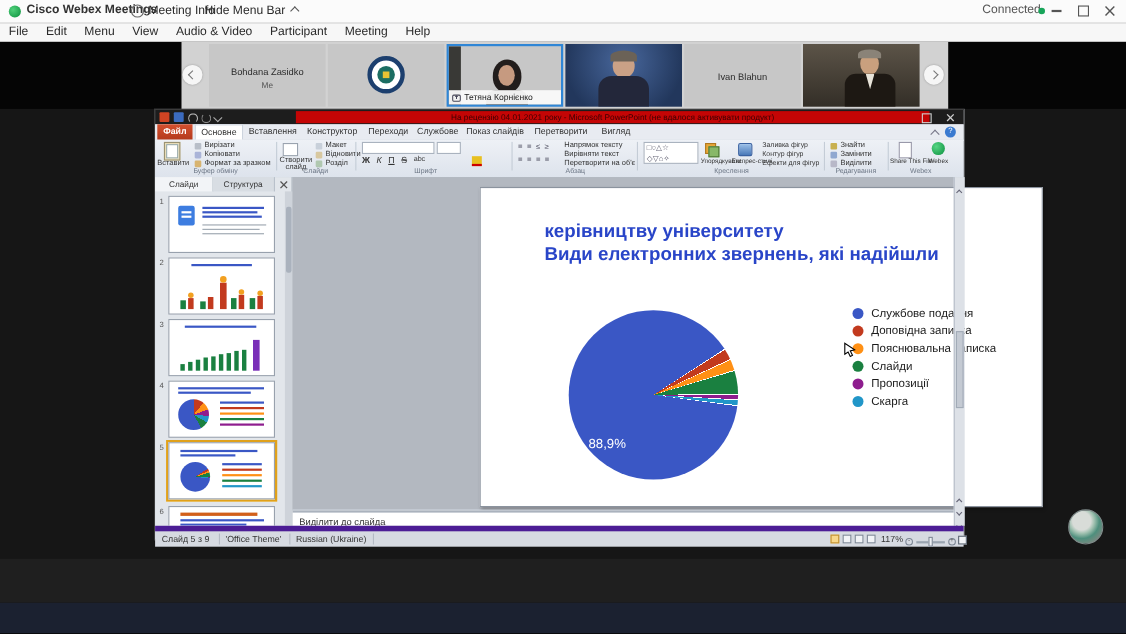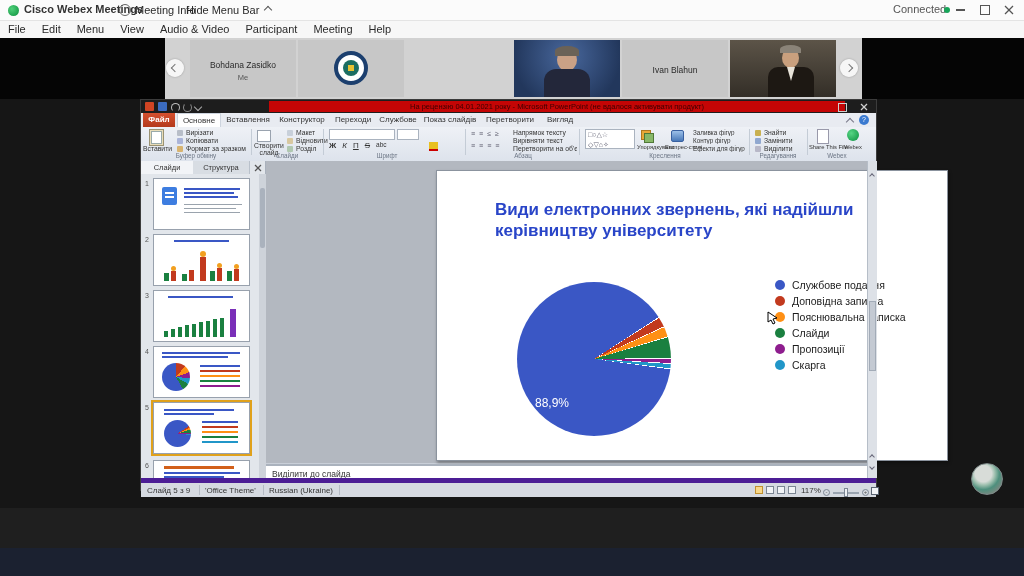--- a/index.html
+++ b/index.html
@@ -118,20 +118,35 @@
   </div>
 
   <div class="tile" style="left:298px;">
     <div>
       <div class="abs" style="left:36px;top:11px;width:34px;height:34px;border-radius:50%;background:#fff;border:4px solid #1c3f6e;box-sizing:border-box;"></div>
       <div class="abs" style="left:45px;top:20px;width:16px;height:16px;border-radius:50%;background:#1c6e62;"></div>
       <div class="abs" style="left:50px;top:25px;width:6px;height:6px;background:#e8c234;"></div>
     </div>
   </div>
 
+  <div class="tile" style="left:406px;border:2px solid #2f86d6;box-sizing:border-box;background:linear-gradient(100deg,#39393б 0%,#3a3a38 10%,#e5e3de 10%,#d3d0c9 100%);">
+    <div>
+      <div class="abs" style="left:0;top:0;width:11px;height:53px;background:#393936;"></div>
+      <div class="abs" style="left:40px;top:12px;width:26px;height:30px;border-radius:50% 50% 45% 45%;background:#221d1c;"></div>
+      <div class="abs" style="left:45px;top:17px;width:15px;height:19px;border-radius:50%;background:#c69a80;"></div>
+      <div class="abs" style="left:34px;top:40px;width:38px;height:14px;border-radius:8px 8px 0 0;background:#2c2826;"></div>
+    </div>
+    <div class="abs" style="left:0;top:40px;width:102px;height:13px;background:rgba(250,250,250,.95);display:flex;align-items:center;gap:3px;padding-left:3px;box-sizing:border-box;">
+      <svg width="8" height="8">
+          <rect x="0.5" y="1.5" width="7" height="5.5" rx="1" fill="none" stroke="#445" stroke-width="1"></rect>
+          <path d="M4 5V2.2M2.8 3.2L4 2l1.2 1.2" stroke="#445" stroke-width="0.9" fill="none"></path>
+        </svg>
+      <span style="font-size:7.8px;color:#222;">Тетяна Корнієнко</span>
+    </div>
+  </div>
 
   <div class="tile" style="left:514px;background:radial-gradient(circle at 50% 28%,#48679c,#22375c 80%);">
     <div>
       <div class="abs" style="left:43px;top:9px;width:20px;height:22px;border-radius:50%;background:#caa186;"></div>
       <div class="abs" style="left:41px;top:6px;width:24px;height:10px;border-radius:50% 50% 0 0;background:#6b6257;"></div>
       <div class="abs" style="left:30px;top:29px;width:46px;height:28px;border-radius:12px 12px 0 0;background:#23273a;"></div>
     </div>
   </div>
 
   <div class="tile" style="left:622px;">
@@ -366,22 +381,22 @@
           </div>
         </div>
         <div class="abs" style="left:118px;top:13px;width:7px;height:304px;background:#ced3da;">
           <div class="abs" style="left:1px;top:14px;width:5px;height:60px;background:#aab2bd;border-radius:2px;"></div>
         </div>
       </div>
 
       <div class="slidearea">
         <div class="slide">
           <div class="stitle">
+            <div>керівництву університету</div>
             <div>Види електронних звернень, які надійшли</div>
-            <div>керівництву університету</div>
           </div>
           <div class="pie" style="background: conic-gradient(from 97deg, rgb(255, 255, 255) 0deg, rgb(255, 255, 255) 0.7deg, rgb(58, 87, 197) 0.7deg, rgb(58, 87, 197) 320.04deg, rgb(255, 255, 255) 320.04deg, rgb(255, 255, 255) 320.74deg, rgb(194, 58, 30) 320.74deg, rgb(194, 58, 30) 327.96deg, rgb(255, 255, 255) 327.96deg, rgb(255, 255, 255) 328.66deg, rgb(255, 144, 21) 328.66deg, rgb(255, 144, 21) 335.88deg, rgb(255, 255, 255) 335.88deg, rgb(255, 255, 255) 336.58deg, rgb(26, 128, 64) 336.58deg, rgb(26, 128, 64) 352.08deg, rgb(255, 255, 255) 352.08deg, rgb(255, 255, 255) 352.78deg, rgb(142, 29, 142) 352.78deg, rgb(142, 29, 142) 356.04deg, rgb(255, 255, 255) 356.04deg, rgb(255, 255, 255) 356.74deg, rgb(33, 150, 200) 356.74deg, rgb(33, 150, 200) 360deg);"></div>
           <span class="pielabel">88,9%</span>
           <div class="lrow" style="top:106px;">
               <span class="ldot" style="background: rgb(58, 87, 197);"></span>
               <span class="ltext">Службове подання</span>
             </div>
           <div class="lrow" style="top:122px;">
               <span class="ldot" style="background: rgb(194, 58, 30);"></span>
               <span class="ltext">Доповідна записка</span>

